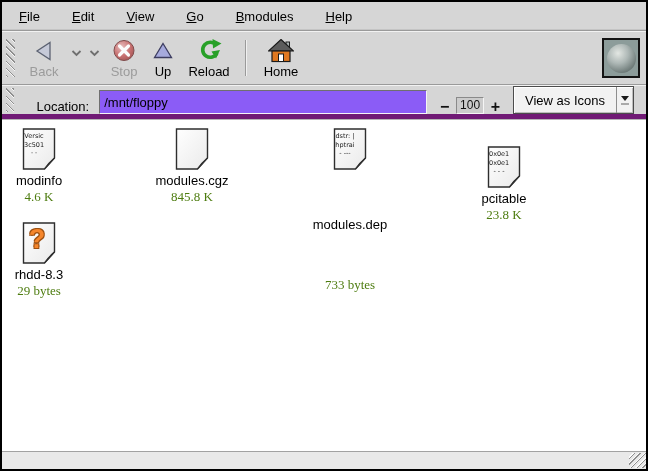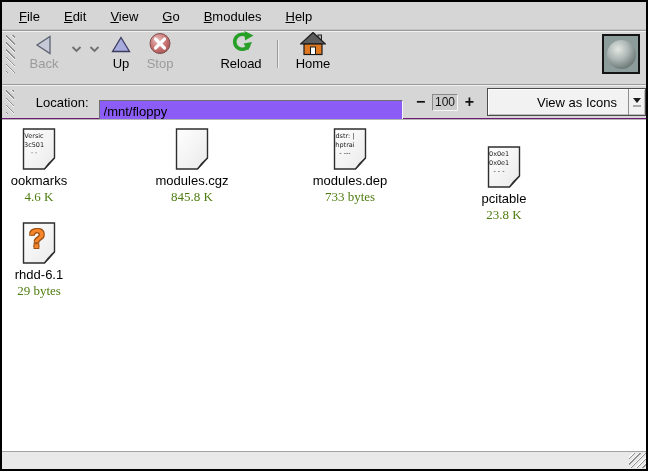--- a/index.html
+++ b/index.html
@@ -4,64 +4,64 @@
 <style>
   html,body{margin:0;padding:0;background:#555;}
   .window{
     width:648px;height:471px;box-sizing:border-box;
     background:#d6d6d6;border:2px solid #000;
     font-family:"Liberation Sans","DejaVu Sans",sans-serif;
     display:flex;flex-direction:column;position:relative;overflow:hidden;
   }
   
   .menubar{height:28px;flex:0 0 28px;display:flex;align-items:center;
-    padding-left:17px;gap:24px;border-bottom:1px solid #9a9a9a;box-shadow:inset 0 -1px 0 #c4c4c4;}
+    padding-left:17px;gap:32px;border-bottom:1px solid #9a9a9a;box-shadow:inset 0 -1px 0 #c4c4c4;}
   .menu-item{font-size:13px;color:#000;cursor:default;white-space:nowrap;}
   .menu-item .ak{text-decoration:underline;}
   
   .toolbar{height:54px;flex:0 0 54px;display:flex;align-items:stretch;
-    border-top:1px solid #f2f2f2;border-bottom:1px solid #9a9a9a;padding:2px 6px 10px 4px;box-sizing:border-box;}
+    border-top:1px solid #f2f2f2;border-bottom:1px solid #9a9a9a;padding:2px 6px 2px 4px;box-sizing:border-box;}
   .grip{width:9px;align-self:center;height:38px;margin-right:6px;
     background:repeating-linear-gradient(45deg,#f5f5f5 0 1px,#8f8f8f 1px 2px,transparent 2px 5px);}
   .tb-btn{display:flex;flex-direction:column;align-items:center;justify-content:flex-end;
     padding-bottom:3px;font-size:13px;color:#000;}
   .tb-btn .tb-ico{height:27px;display:flex;align-items:center;justify-content:center;}
   .tb-btn.disabled .tb-lbl{color:#9b9b9b;}
   .tb-caret{display:flex;align-items:center;justify-content:center;width:18px;margin-bottom:10px;}
   .tb-sep{width:1px;background:#9a9a9a;box-shadow:1px 0 0 #f0f0f0;margin:6px 10px 6px 8px;}
-  .w-back{width:46px;} .w-fwd{width:62px;} .w-up{width:36px;} .w-stop{width:42px;} .w-reload{width:56px;margin-left:32px;} .w-home{width:50px;}
+  .w-back{width:46px;} .w-fwd{width:62px;} .w-up{width:36px;} .w-stop{width:42px;} .w-reload{width:56px;} .w-home{width:50px;}
   .throbber{margin-left:auto;align-self:center;width:34px;height:36px;border:2px solid #141414;
     background:#8c9c9a;display:flex;align-items:center;justify-content:center;}
   .throbber .sphere{width:29px;height:29px;border-radius:50%;
     background:radial-gradient(circle at 38% 32%,#e3e7e3 0%,#aeb8b6 38%,#6d7a78 75%,#49534f 100%);}
   
-  .locbar{height:34px;flex:0 0 34px;display:flex;align-items:center;
-    border-top:1px solid #f2f2f2;border-bottom:1px solid #701a75;padding:0 0 0 4px;box-sizing:border-box;}
+  .locbar{height:34px;flex:0 0 34px;display:flex;align-items:flex-end;
+    border-top:1px solid #f2f2f2;border-bottom:5px solid #701a75;padding:0 12px 0 4px;box-sizing:border-box;}
   .locbar .grip{height:24px;margin-right:0;}
   .loc-label{font-size:13px;color:#000;margin-left:22px;margin-right:10px;white-space:nowrap;}
   .loc-input{width:340px;height:20px;font-size:13px;font-family:inherit;color:#000;background:#8b5cf6;
     border:1px solid;border-color:#6f6f6f #f5f5f5 #f5f5f5 #6f6f6f;padding:1px 4px;outline:none;margin-top:19px;}
   .zoom-out,.zoom-in{font-size:16px;font-weight:bold;color:#111;cursor:default;line-height:14px;}
   .zoom-out{margin-left:13px;}
   .zoom-level{width:27px;height:15px;margin-left:7px;background:#cccccc;
     border:1px solid;border-color:#8a8a8a #f5f5f5 #f5f5f5 #8a8a8a;
     font-size:12px;text-align:center;line-height:15px;color:#111;}
   .zoom-in{margin-left:7px;}
   .view-btn{margin-left:13px;height:26px;display:flex;align-items:stretch;background:#f2f2f2;
     border:1px solid #4c4c4c;box-shadow:inset 1px 1px 0 #ffffff, inset -1px -1px 0 #bdbdbd;}
-  .view-txt{display:flex;align-items:center;padding:0 11px;font-size:13px;color:#000;white-space:nowrap;margin-left:38px;}
+  .view-txt{display:flex;align-items:center;padding:0 11px;font-size:13px;color:#000;white-space:nowrap;}
   .view-caret{width:16px;border-left:1px solid #8e8e8e;display:flex;flex-direction:column;
     align-items:center;justify-content:center;gap:2px;}
   .view-caret .tri{width:0;height:0;border-left:4px solid transparent;border-right:4px solid transparent;
     border-top:5px solid #1a1a1a;}
   .view-caret .bar{width:8px;height:2px;background:#aaaaaa;}
   
   .content{flex:1 1 auto;background:#ffffff;position:relative;border-top:1px solid #b5b5b5;overflow:hidden;}
   .file-item{position:absolute;display:flex;flex-direction:column;align-items:center;text-align:center;}
-  .pc1{left:0;width:74px;} .pc2{left:120px;width:140px;} .pc3{left:278px;width:140px;} .pc4{left:432px;width:140px;margin-top:18px;}
+  .pc1{left:0;width:74px;} .pc2{left:120px;width:140px;} .pc3{left:278px;width:140px;gap:44px;} .pc4{left:432px;width:140px;margin-top:18px;}
   .pr1{top:8px;} .pr2{top:102px;}
   .doc-icon{position:relative;width:34px;height:42px;}
   .icon-lines{position:absolute;top:4px;left:2px;right:12px;font-size:6.5px;line-height:8.5px;
     color:#1a1a1a;text-align:center;font-family:"DejaVu Sans",sans-serif;white-space:nowrap;overflow:hidden;}
   .qmark{position:absolute;top:1px;left:0;right:4px;bottom:8px;display:flex;align-items:center;justify-content:center;
     font-size:27px;font-weight:bold;color:#f5862c;
     text-shadow:1px 1px 0 #9c4f10,-1px -1px 0 #9c4f10,1px -1px 0 #9c4f10,-1px 1px 0 #9c4f10;}
   .fname{margin-top:4px;font-size:13px;color:#000;line-height:14px;}
   .fsize{margin-top:2px;font-size:13px;color:#4d7c0f;line-height:14px;font-family:Liberation Serif, serif;}
   
@@ -114,38 +114,38 @@
           <polyline points="1.5,2 5.5,6 9.5,2" fill="none" stroke="#6f6f6f" stroke-width="1.8"></polyline>
         </svg>
     </div>
 
     <div class="tb-caret">
       <svg width="11" height="8">
           <polyline points="1.5,2 5.5,6 9.5,2" fill="none" stroke="#6f6f6f" stroke-width="1.8"></polyline>
         </svg>
     </div>
 
-    <div class="tb-btn w-up">
-      <span class="tb-ico">
-        <svg width="20" height="18" viewBox="0 0 20 18">
-            <polygon points="10,1.5 18.5,15.5 1.5,15.5" fill="#a6aadd" stroke="#3c3c60" stroke-width="1.3"></polygon>
-          </svg>
-      </span>
-      <span class="tb-lbl">Up</span>
-    </div>
-
     <div class="tb-btn disabled w-stop">
       <span class="tb-ico">
         <svg width="24" height="24" viewBox="0 0 24 24" opacity="0.92">
           <circle cx="12" cy="11.5" r="10" fill="url(#stopg)" stroke="#774040" stroke-width="1"></circle>
           <line x1="7.5" y1="7" x2="16.5" y2="16" stroke="#fff" stroke-width="3.2" stroke-linecap="round"></line>
           <line x1="16.5" y1="7" x2="7.5" y2="16" stroke="#fff" stroke-width="3.2" stroke-linecap="round"></line>
         </svg>
       </span>
       <span class="tb-lbl">Stop</span>
+    </div>
+
+    <div class="tb-btn w-up">
+      <span class="tb-ico">
+        <svg width="20" height="18" viewBox="0 0 20 18">
+            <polygon points="10,1.5 18.5,15.5 1.5,15.5" fill="#a6aadd" stroke="#3c3c60" stroke-width="1.3"></polygon>
+          </svg>
+      </span>
+      <span class="tb-lbl">Up</span>
     </div>
 
     <div class="tb-btn w-reload">
       <span class="tb-ico">
         <svg width="26" height="26" viewBox="0 0 26 26">
           <path d="M20,7 A7.5,7.5 0 1 0 21,15" fill="none" stroke="#28a028" stroke-width="3.6"></path>
           <polygon points="16.5,1 25.5,5.5 17,10.5" fill="#28a028"></polygon>
           <polygon points="24,12 20,20.5 15.5,13.5" fill="#28a028"></polygon>
         </svg>
       </span>
@@ -194,21 +194,21 @@
         <svg width="34" height="42" viewBox="0 0 34 42">
           <path d="M1.5,1 H32.5 V30 L22.5,41 H1.5 Z" fill="url(#pg)" stroke="#2e2e2e" stroke-width="1.4"></path>
           <path d="M32.5,30 L22.5,41 C25.5,36.5 29,32.8 32.5,30 Z" fill="#cfcfcf" stroke="#2e2e2e" stroke-width="1.1"></path>
         </svg>
         <div class="icon-lines">
           <div>Versic</div>
             <div>3c501</div>
             <div>· ·</div>
         </div>
       </div>
-      <div class="fname">ookmarks</div>
+      <div class="fname">modinfo</div>
       <div class="fsize">4.6 K</div>
     </div>
 
     <div class="file-item pc2 pr1">
       <div class="doc-icon">
         <svg width="34" height="42" viewBox="0 0 34 42">
           <path d="M1.5,1 H32.5 V30 L22.5,41 H1.5 Z" fill="url(#pg)" stroke="#2e2e2e" stroke-width="1.4"></path>
           <path d="M32.5,30 L22.5,41 C25.5,36.5 29,32.8 32.5,30 Z" fill="#cfcfcf" stroke="#2e2e2e" stroke-width="1.1"></path>
         </svg>
       </div>
@@ -249,21 +249,21 @@
     </div>
 
     <div class="file-item pc1 pr2">
       <div class="doc-icon">
         <svg width="34" height="42" viewBox="0 0 34 42">
           <path d="M1.5,1 H32.5 V30 L22.5,41 H1.5 Z" fill="url(#pg)" stroke="#2e2e2e" stroke-width="1.4"></path>
           <path d="M32.5,30 L22.5,41 C25.5,36.5 29,32.8 32.5,30 Z" fill="#cfcfcf" stroke="#2e2e2e" stroke-width="1.1"></path>
         </svg>
         <div class="qmark">?</div>
       </div>
-      <div class="fname">rhdd-6.1</div>
+      <div class="fname">rhdd-8.3</div>
       <div class="fsize">29 bytes</div>
     </div>
 
   </div>
 
   <div class="statusbar">
     <span></span>
     <div class="resize-grip"></div>
   </div>
 

